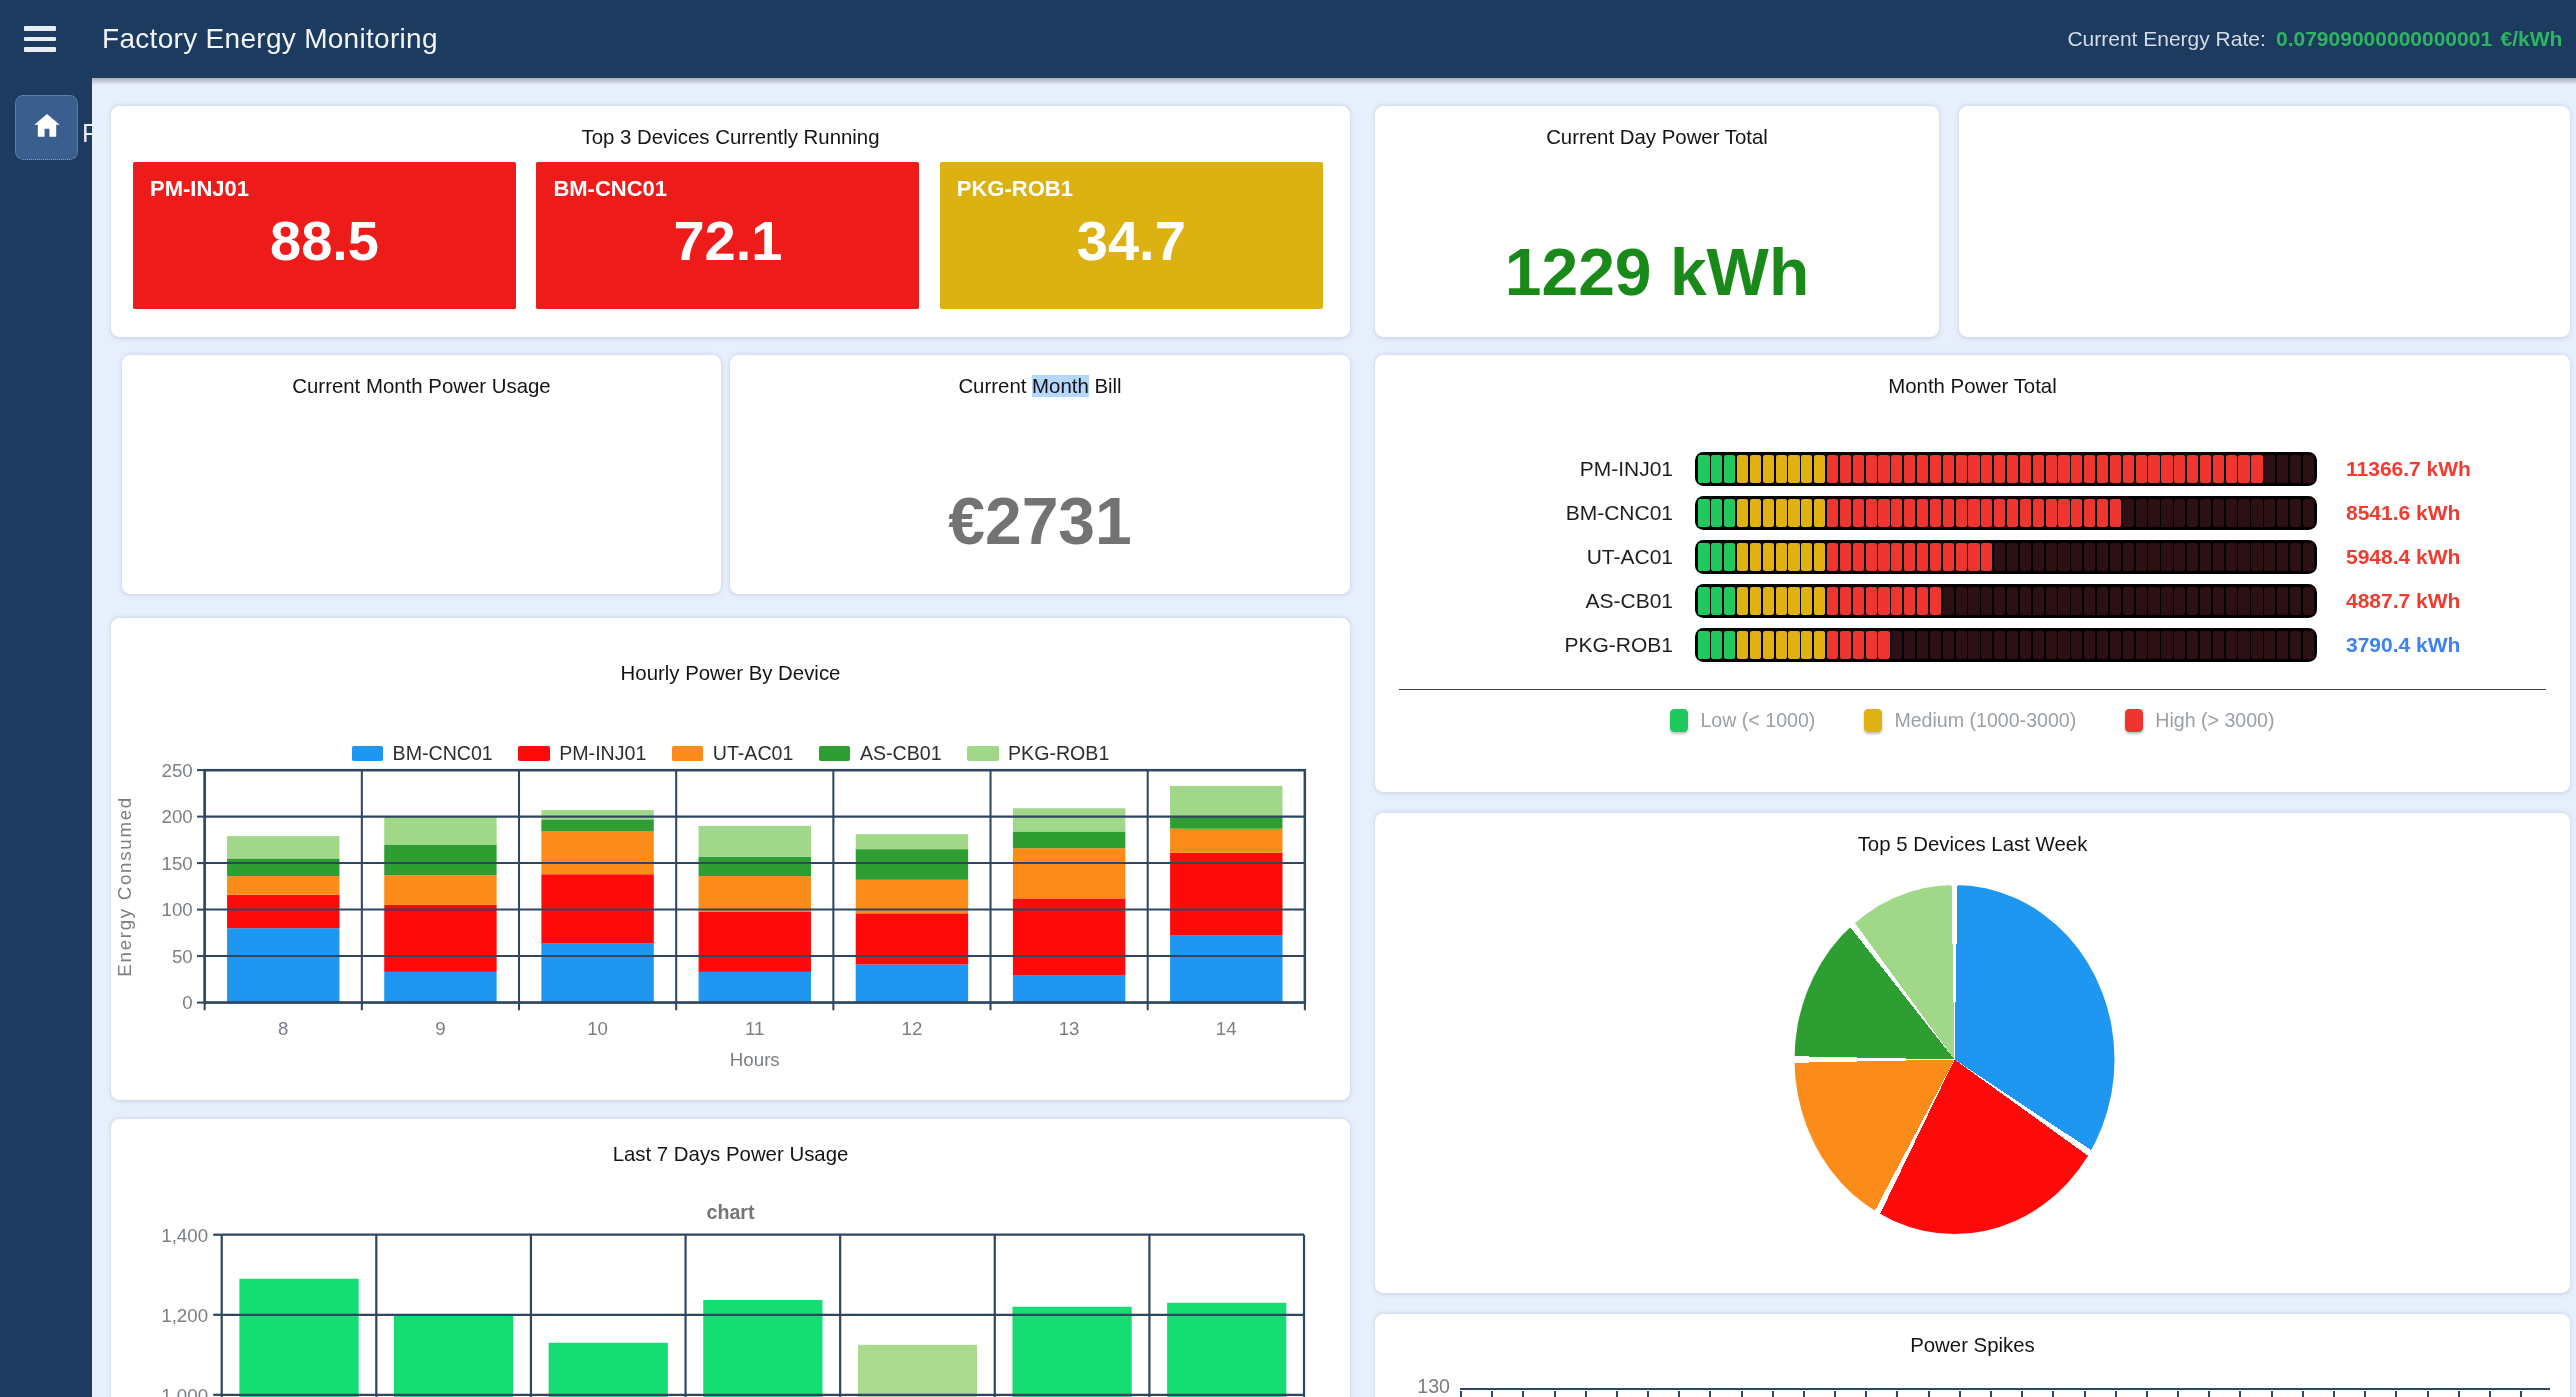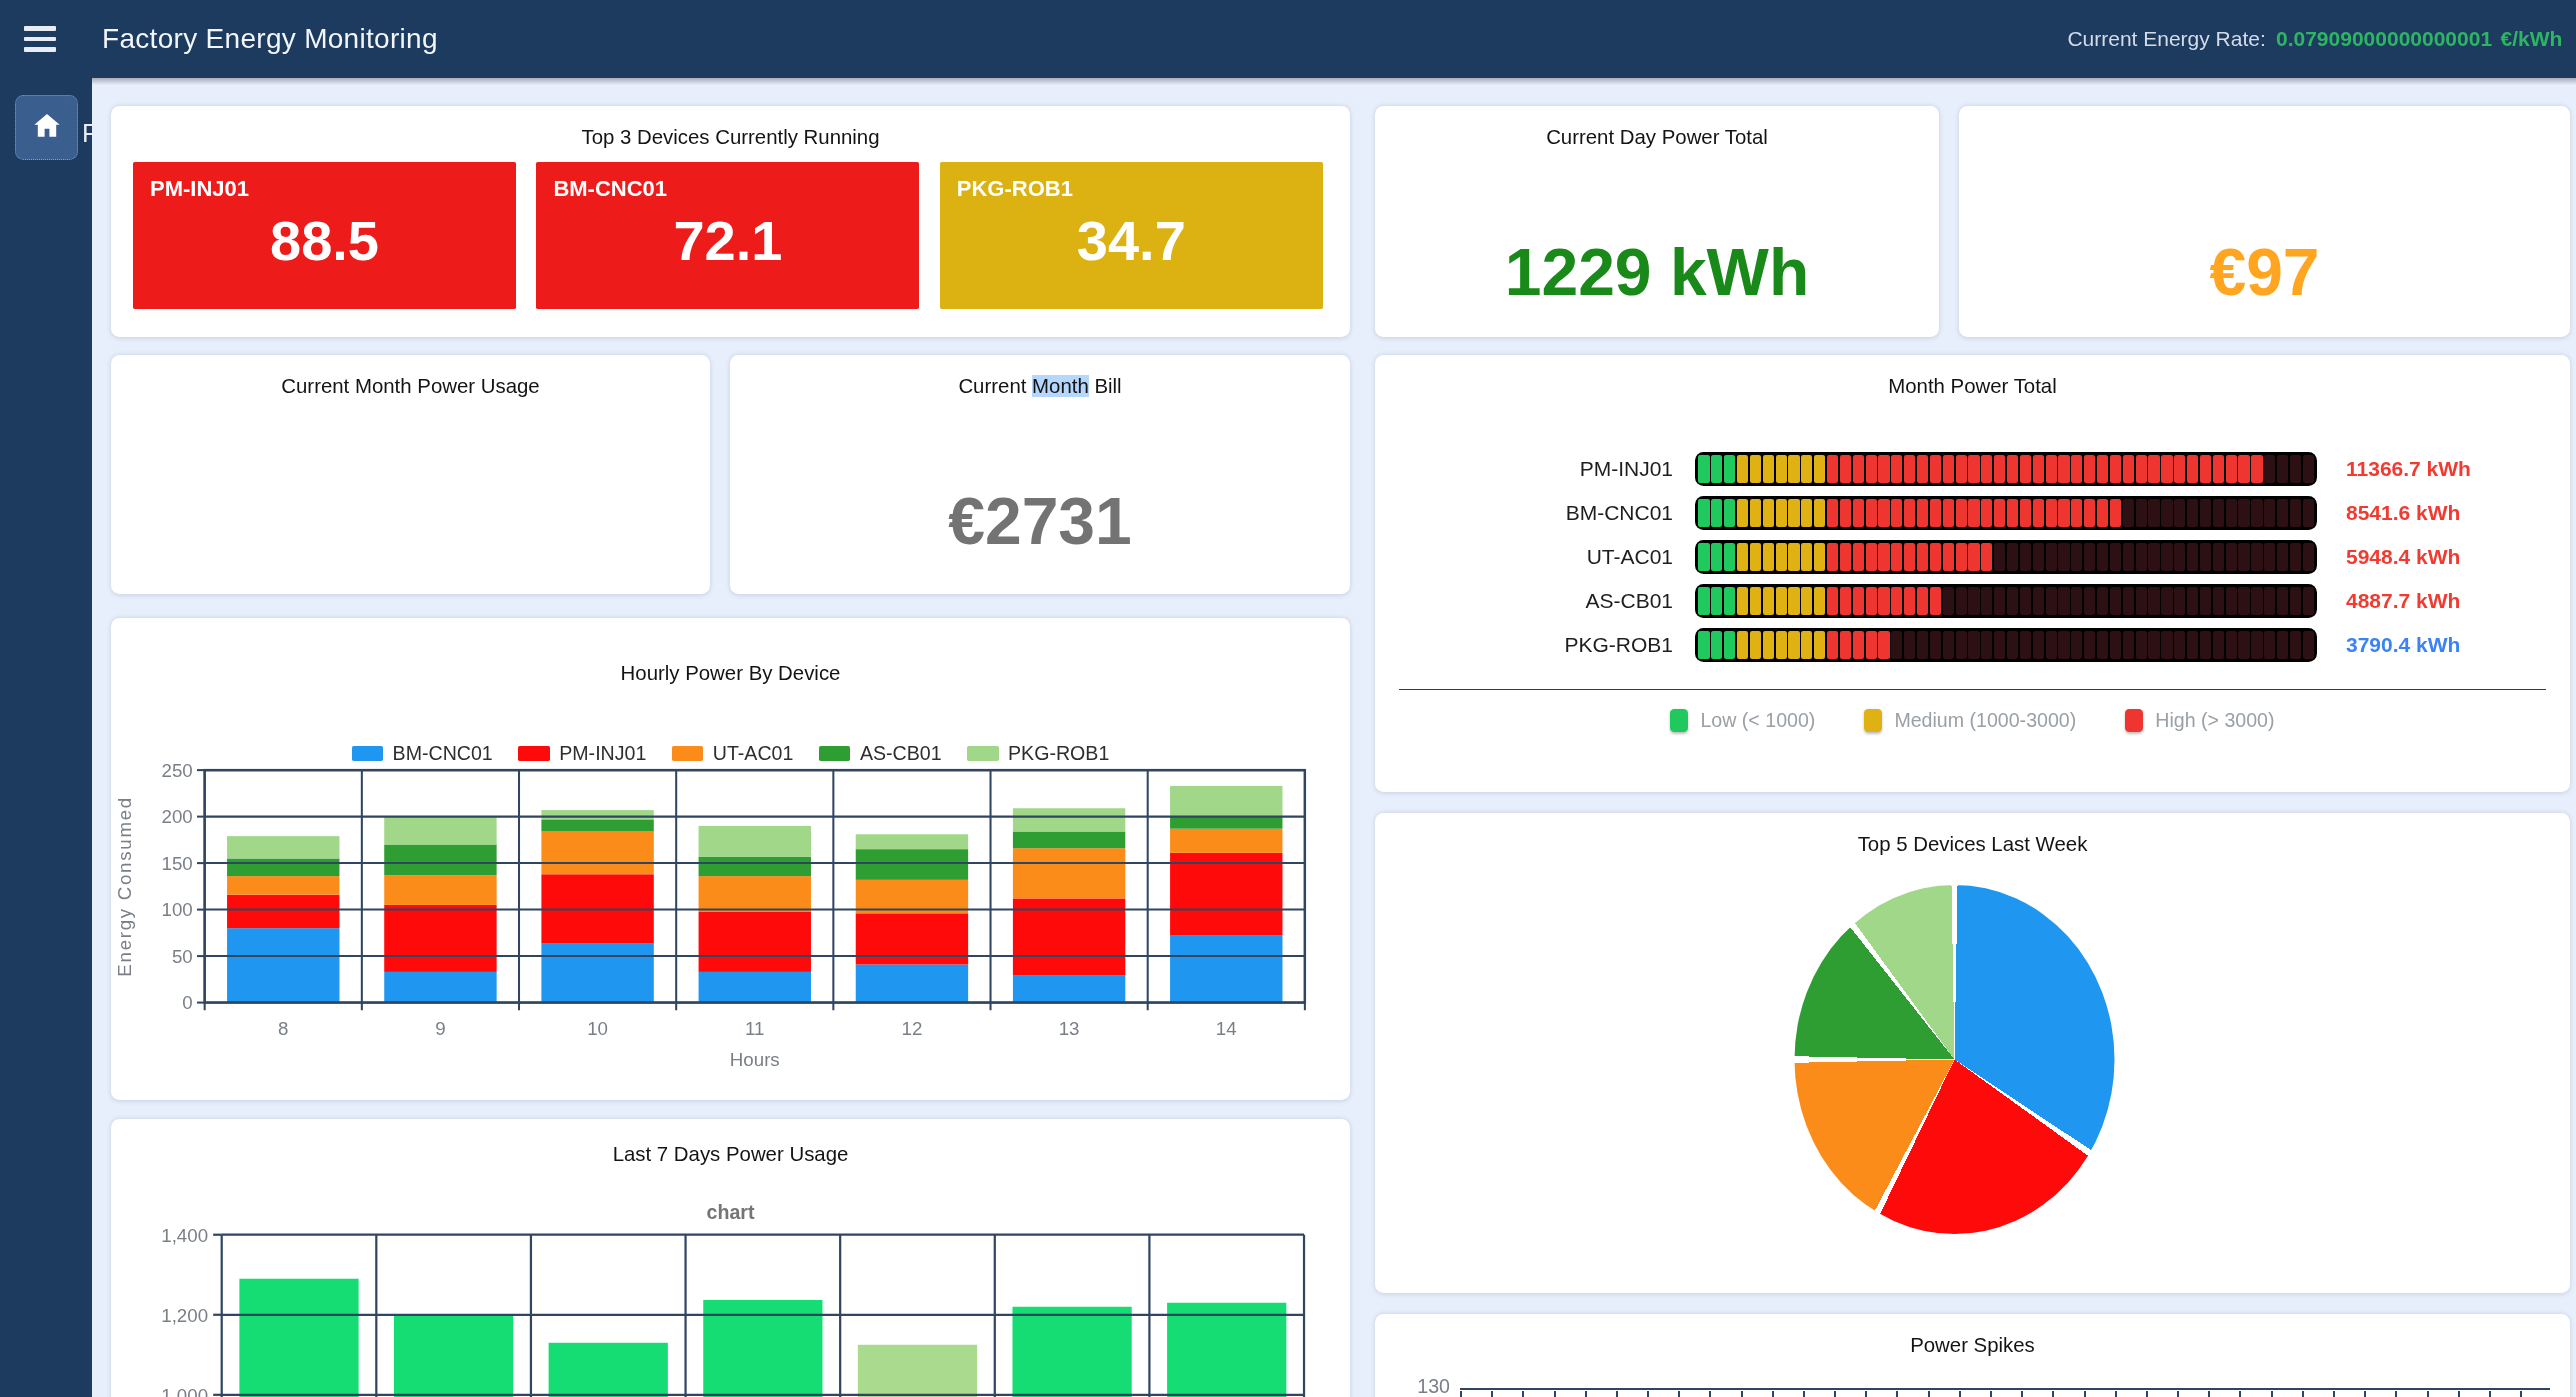--- a/index.html
+++ b/index.html
@@ -25,21 +25,21 @@
 
   
   .card { position:absolute; background:#ffffff; border-radius:8.5px; box-shadow:0 0.9px 5.1px rgba(16,42,67,.16); }
   .card-title { text-align:center; font-size:20.4px; color:#141414; padding-top:20.4px; }
 
   
   #card-top3   { left:111px;  top:106px; width:1239px; height:231px; }
   #card-day    { left:1375px; top:106px; width:564px;  height:231px; }
   #card-daybill{ left:1959px; top:106px; width:611px;  height:231px; }
   
-  #card-musage { left:111px;  top:355px; width:599px;  height:239px; }
+  #card-musage { left:122px;  top:355px; width:599px;  height:239px; }
   #card-mbill  { left:730px;  top:355px; width:620px;  height:239px; }
   #card-mtotal { left:1375px; top:355px; width:1195px; height:437px; }
   
   #card-hourly { left:111px;  top:618px; width:1239px; height:482px; }
   #card-last7  { left:111px;  top:1119px; width:1239px; height:545px; }
   #card-pie    { left:1375px; top:813px; width:1195px; height:480px; }
   #card-spikes { left:1375px; top:1314px; width:1195px; height:256px; }
 
   
   .tiles { position:absolute; left:22px; top:56px; display:flex; gap:20.4px; }
@@ -130,21 +130,20 @@
       </div>
     </div>
 </div>
 
 <div class="card" id="card-day">
   <div class="card-title">Current Day Power Total</div>
   <div class="kpi-value" id="day-total-value" style="color: rgb(25, 138, 25);">1229 kWh</div>
 </div>
 
 <div class="card" id="card-daybill">
-  <div class="kpi-value" id="day-bill-value" style="color: rgb(255, 165, 31);">€97</div>
 </div>
 
 <div class="card" id="card-musage">
   <div class="card-title">Current Month Power Usage</div>
 </div>
 
 <div class="card" id="card-mbill">
   <div class="card-title"><span>Current </span><span class="hl">Month</span><span> Bill</span></div>
   <div class="kpi-value" id="month-bill-value" style="color: #737373;">€2731</div>
 </div>

